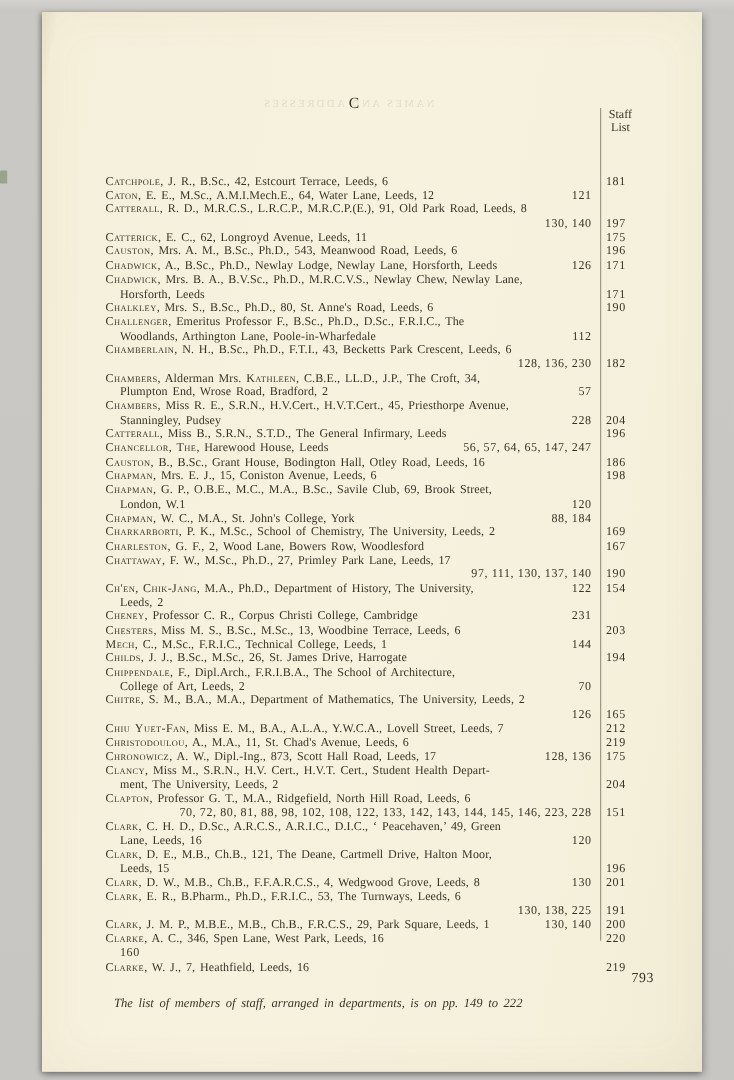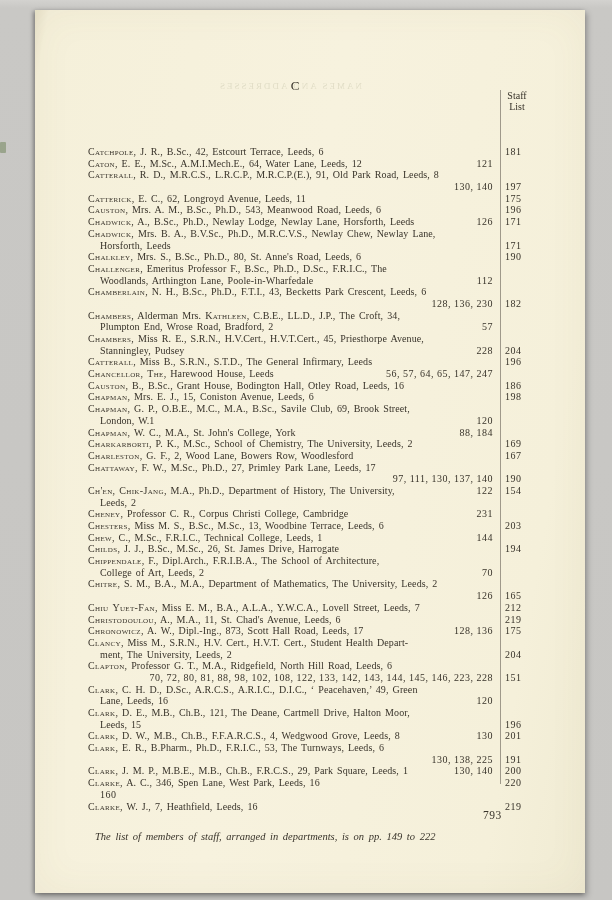--- a/index.html
+++ b/index.html
@@ -38,21 +38,21 @@
   .main.ind .t{padding-left:12px;text-align:right;}
   .ref{padding-left:6px;letter-spacing:.5px;}
   .staff{margin-left:12px;width:45px;letter-spacing:.5px;}
   .sc{font-variant:small-caps;letter-spacing:.35px;}
   .it{}
   .footer-note{
     position:absolute;left:60px;top:821px;width:450px;
     font-style:italic;font-size:10.5px;color:#38332a;word-spacing:2px;
   }
   .page-number{
-    position:absolute;left:448px;top:799px;width:40px;text-align:left;
+    position:absolute;left:470px;top:799px;width:40px;text-align:right;
     font-size:11.5px;letter-spacing:.5px;color:#38332a;
   }
   .smudge{
     position:absolute;left:0;top:142px;width:6px;height:11px;
     background:#8a9878;opacity:.75;border-radius:1px;
   }
 </style>
 </head>
 <body>
 
@@ -291,21 +291,21 @@
       </div>
       <div class="row">
         <div class="main">
           <span class="t"><span class="sc">Chesters</span><span>, Miss M. S., B.Sc., M.Sc., 13, Woodbine Terrace, Leeds, 6</span></span>
           <span class="ref"></span>
         </div>
         <div class="staff">203</div>
       </div>
       <div class="row">
         <div class="main">
-          <span class="t"><span class="sc">Chew</span><span>, C., M.Sc., F.R.I.C., Technical College, Leeds, 1</span></span>
+          <span class="t"><span class="sc">Mech</span><span>, C., M.Sc., F.R.I.C., Technical College, Leeds, 1</span></span>
           <span class="ref">144</span>
         </div>
         <div class="staff"></div>
       </div>
       <div class="row">
         <div class="main">
           <span class="t"><span class="sc">Childs</span><span>, J. J., B.Sc., M.Sc., 26, St. James Drive, Harrogate</span></span>
           <span class="ref"></span>
         </div>
         <div class="staff">194</div>

